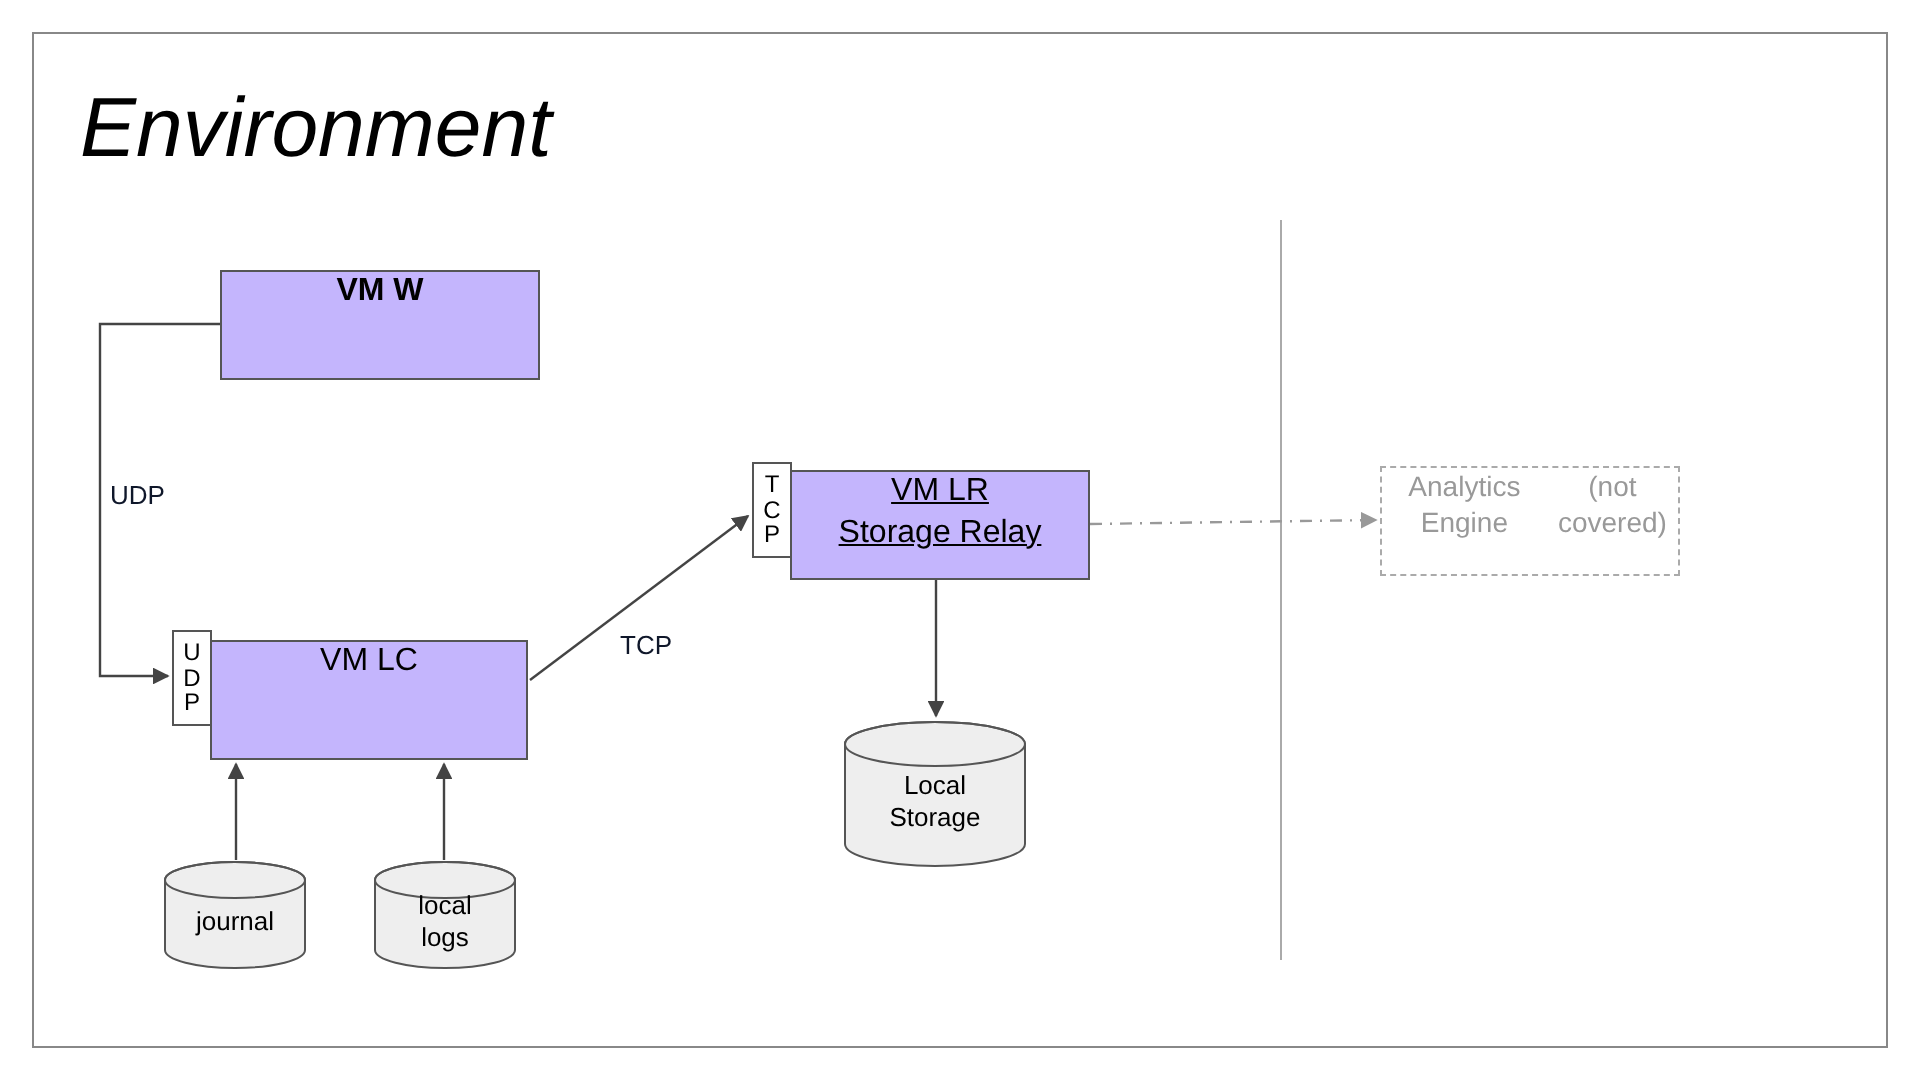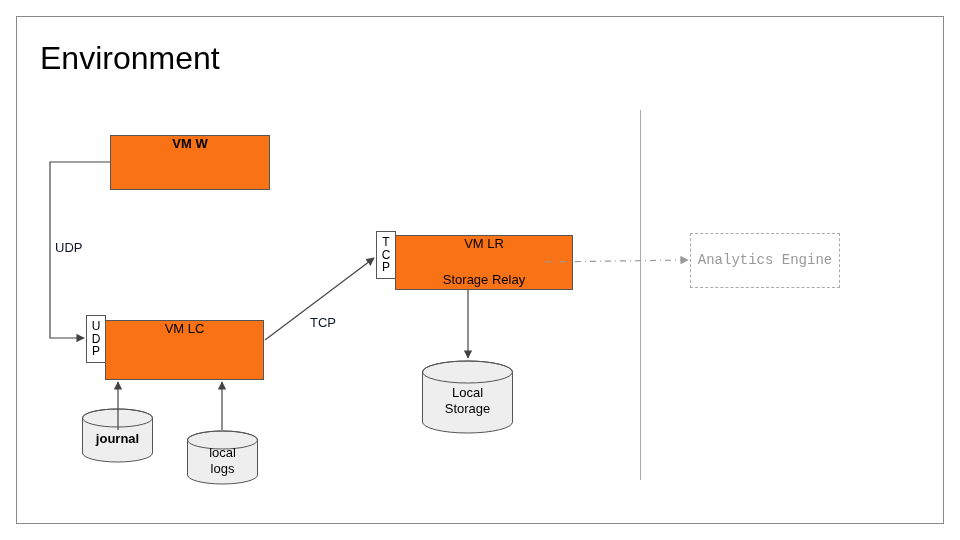--- a/index.html
+++ b/index.html
@@ -14,31 +14,32 @@
   }
   .frame {
     position: absolute;
     left: 16px; top: 16px;
     width: 928px; height: 508px;
     border: 1px solid #888;
   }
   .title {
     position: absolute;
     left: 40px; top: 40px;
-    font-size: 32px;
+    font-size: 42px;
+    font-style: italic;
   }
   .box {
     position: absolute;
-    background: #f97316;
+    background: #c4b5fd;
     border: 1px solid #555;
     text-align: center;
     display: flex;
     flex-direction: column;
-    justify-content: space-between;
-    font-size: 13px;
+    justify-content: flex-start;
+    font-size: 16px;
     line-height: 1.3;
   }
   .bold { font-weight: bold; }
   .tag {
     position: absolute;
     background: #fff;
     border: 1px solid #555;
     text-align: center;
     font-size: 12px;
     display: flex;
@@ -68,24 +69,22 @@
     font-size: 13px;
     color: #0f172a;
   }
   .ghost-box {
     position: absolute;
     border: 1px dashed #aaa;
     color: #999;
     text-align: center;
     font-size: 14px;
     display: flex;
-    flex-direction: column;
     justify-content: center;
     line-height: 1.3;
-    font-family: Liberation Mono, monospace;
   }
   .vline {
     position: absolute;
     width: 0;
     border-left: 1px solid #aaa;
   }
 </style>
 </head>
 <body>
 
@@ -98,30 +97,30 @@
 </div>
 
 <div class="box" style="left:105px; top:320px; width:159px; height:60px;">
   <span>VM LC</span>
 </div>
 
 <div class="tag" style="left:86px; top:315px; width:20px; height:48px; white-space:pre;">U
 D
 P</div>
 
-<div class="box" style="left:395px; top:235px; width:178px; height:55px;">
+<div class="box" style="left:395px; top:235px; width:150px; height:55px;text-decoration:underline;">
   <span>VM LR</span>
   <span>Storage Relay</span>
 </div>
 
 <div class="tag" style="left:376px; top:231px; width:20px; height:48px; white-space:pre;">T
 C
 P</div>
 
-<div class="cyl" style="left:80px; top:408px; width:75px; height:55px;font-weight:bold;">
+<div class="cyl" style="left:80px; top:430px; width:75px; height:55px;">
   <svg viewBox="0 0 75 55">
     <ellipse cx="37.5" cy="10" rx="35" ry="9" fill="#eee" stroke="#555"></ellipse>
     <path d="M2.5 10 v35 a35 9 0 0 0 70 0 v-35" fill="#eee" stroke="#555"></path>
     <ellipse cx="37.5" cy="10" rx="35" ry="9" fill="none" stroke="#555"></ellipse>
   </svg>
   <span>journal</span>
 </div>
 
 <div class="cyl" style="left:185px; top:430px; width:75px; height:55px;">
   <svg viewBox="0 0 75 55">
@@ -140,20 +139,21 @@
     <ellipse cx="47.5" cy="12" rx="45" ry="11" fill="none" stroke="#555"></ellipse>
   </svg>
   <span style="white-space:pre;">Local
 Storage</span>
 </div>
 
 <div class="vline" style="left:640px; top:110px; height:370px;"></div>
 
 <div class="ghost-box" style="left:690px; top:233px; width:150px; height:55px;">
   <span>Analytics Engine</span>
+  <span>(not covered)</span>
 </div>
 
 <div class="lbl" style="left:55px; top:240px;">UDP</div>
 <div class="lbl" style="left:310px; top:315px;">TCP</div>
 
 <svg class="arrows">
   <defs>
     <marker id="arrow" viewBox="0 0 10 10" refX="9" refY="5" markerWidth="7" markerHeight="7" orient="auto-start-reverse">
       <path d="M 0 0 L 10 5 L 0 10 z" fill="#444"></path>
     </marker>

